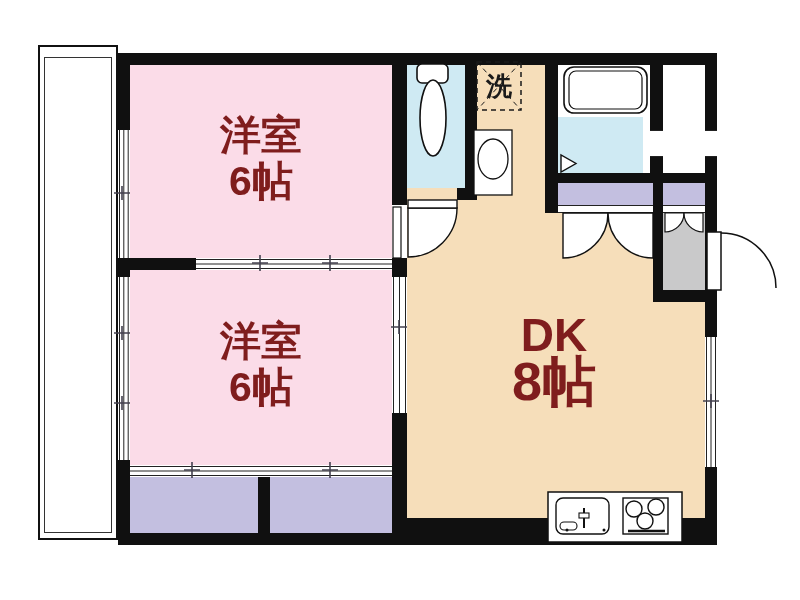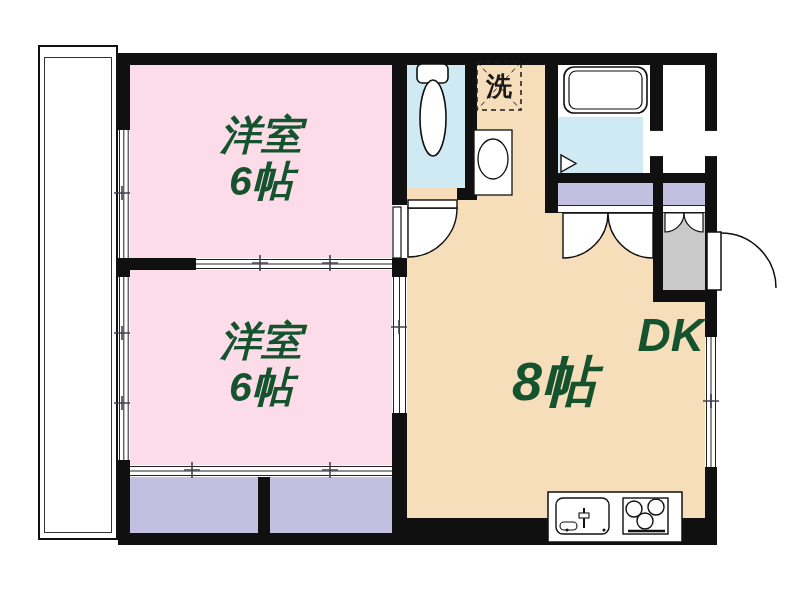--- a/index.html
+++ b/index.html
@@ -1,24 +1,24 @@
 <!DOCTYPE html>
 <html><head>
 <meta charset="utf-8">
 <style>
   html,body{margin:0;padding:0;background:#fff;}
   #plan{position:relative;width:800px;height:600px;background:#fff;overflow:hidden;
         font-family:"Liberation Sans","DejaVu Sans",sans-serif;}
   .abs{position:absolute;}
   .wall{position:absolute;background:#101010;}
   .white{position:absolute;background:#ffffff;}
-  .label{position:absolute;text-align:center;color:#14532d;font-weight:700;line-height:46px;font-style:italic;}
+  .label{position:absolute;text-align:center;color:#7f1d1d;font-weight:700;line-height:46px;}
   .label .l1,.label .l2{display:block;}
   .room-label{font-size:41px;}
-  .dk-l1{font-size:46px;text-align:right;}
+  .dk-l1{font-size:46px;}
   .dk-l2{font-size:54px;}
   .laundry-label{position:absolute;font-size:26px;font-weight:700;color:#1a1a1a;
                  text-align:center;line-height:48px;}
   svg{position:absolute;left:0;top:0;}
   .balcony-outer{position:absolute;border:2px solid #111;background:#fff;box-sizing:border-box;}
   .balcony-inner{position:absolute;border:1px solid #333;background:#fff;box-sizing:border-box;}
   .gap{position:absolute;background:#fff;border-top:1px solid #222;border-bottom:1px solid #222;box-sizing:border-box;}
   .gapv{position:absolute;background:#fff;border-left:1px solid #222;border-right:1px solid #222;box-sizing:border-box;}
 </style>
 </head>

